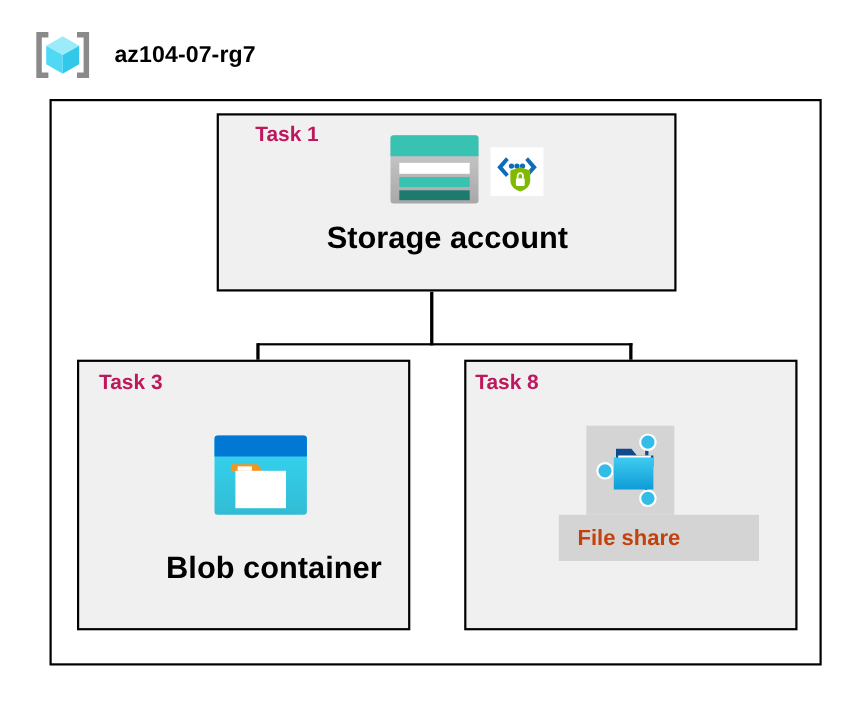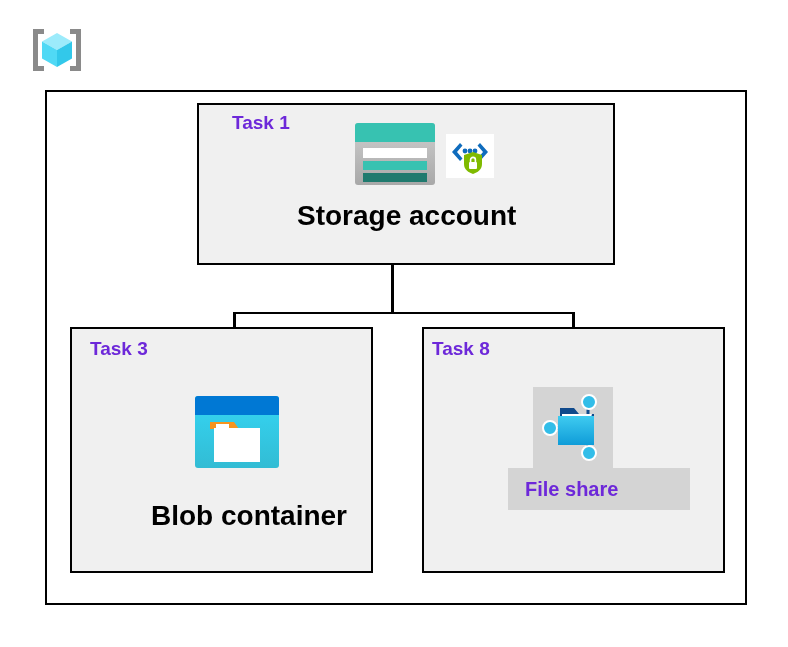--- a/index.html
+++ b/index.html
@@ -61,21 +61,21 @@
     box-sizing: border-box;
   }
   #task1-box { left: 197px; top: 103px; width: 418px; height: 162px; }
   #task2-box { left:  70px; top: 327px; width: 303px; height: 246px; }
   #task3-box { left: 422px; top: 327px; width: 303px; height: 246px; }
 
   .task-label {
     position: absolute;
     font-size: 19px;
     font-weight: bold;
-    color: #6d28d9;
+    color: #be185d;
     white-space: nowrap;
   }
   #task1-label { left: 232px; top: 112px; }
   #task2-label { left:  90px; top: 338px; }
   #task3-label { left: 432px; top: 338px; }
 
   
   .line {
     position: absolute;
     background: #000000;
@@ -117,21 +117,21 @@
     position: absolute;
     left: 508px; top: 468px;
     width: 182px; height: 42px;
     background: #d4d4d4;
   }
   #fileshare-caption {
     position: absolute;
     left: 525px; top: 478px;
     font-size: 20px;
     font-weight: bold;
-    color: #6d28d9;
+    color: #c2410c;
     white-space: nowrap;
   }
 </style>
 </head>
 <body>
 
 <div id="header">
   <div id="rg-icon">
     <svg width="54" height="48" viewBox="0 0 54 48" xmlns="http://www.w3.org/2000/svg">
 
@@ -139,20 +139,21 @@
 
       <path d="M40 3 L51 3 L51 45 L40 45 L40 40 L46 40 L46 8 L40 8 Z" fill="#8a8a8a"></path>
 
       <path d="M27 7 L42 15.5 L27 24 L12 15.5 Z" fill="#9cebfb"></path>
 
       <path d="M12 15.5 L27 24 L27 41 L12 32.5 Z" fill="#50d9f5"></path>
 
       <path d="M42 15.5 L42 32.5 L27 41 L27 24 Z" fill="#32c8ea"></path>
     </svg>
   </div>
+  <div id="rg-title">az104-07-rg7</div>
 </div>
 
 <div id="container"></div>
 
 <div class="line vline" id="line-trunk"></div>
 <div class="line hline" id="line-bus"></div>
 <div class="line vline" id="line-left"></div>
 <div class="line vline" id="line-right"></div>
 
 <div class="task-box" id="task1-box"></div>

